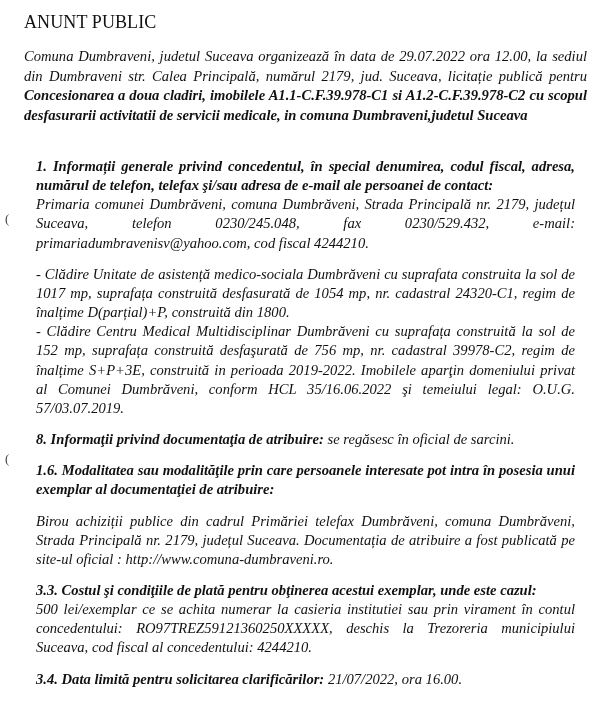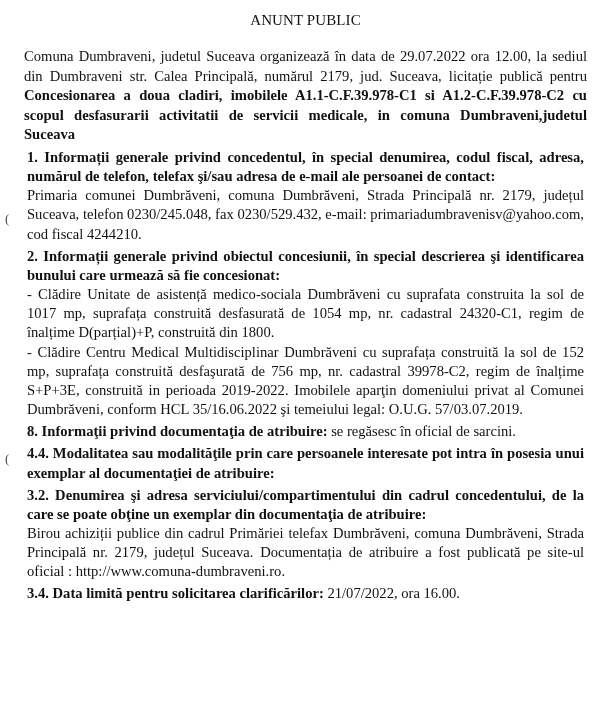--- a/index.html
+++ b/index.html
@@ -3,29 +3,29 @@
 <meta charset="utf-8">
 <style>
   html, body { margin: 0; padding: 0; background: #ffffff; }
   body {
     width: 604px; height: 727px; overflow: hidden; position: relative;
     font-family: "Liberation Serif", serif; color: #111111;
     font-size: 14.6px;
   }
   .page { position: absolute; left: 24px; top: 0; width: 563px; }
   .title {
-    position: absolute; left: 0; top: 12px; width: 563px; text-align: center;
-    font-size: 15px; letter-spacing: 0.1px;
+    position: absolute; left: 0; top: 12px; width: 563px; 
+    font-size: 18px; letter-spacing: 0.1px;
   }
-  .p { text-align: justify; line-height: 19.6px; margin: 0; }
+  .p { text-align: justify; line-height: 19.6px; margin: 0; font-style: italic; }
   .b { font-weight: bold; }
   .intro { position: absolute; top: 47px; left: 0; width: 563px; }
   .body { position: absolute; top: 145px; left: 0; width: 563px; }
   .body .p { line-height: 19.15px; }
-  .sec { margin: 3px; }
+  .sec { margin: 12px; }
   .margin-mark {
     position: absolute; left: 5px; font-size: 13px; color: #444;
   }
 </style>
 </head>
 <body>
 
 <div class="margin-mark" style="top:211px;">(</div>
 <div class="margin-mark" style="top:451px;">(</div>
 
@@ -33,33 +33,33 @@
   <div class="title">ANUNT PUBLIC</div>
 
   <p class="p intro"><span>Comuna Dumbraveni, judetul Suceava  organizează în data de 29.07.2022 ora 12.00, la sediul din Dumbraveni str. Calea Principală, numărul 2179, jud. Suceava, licitație publică pentru </span><span class="b">Concesionarea a doua cladiri, imobilele A1.1-C.F.39.978-C1 si A1.2-C.F.39.978-C2 cu scopul desfasurarii activitatii de servicii medicale, in comuna Dumbraveni,judetul Suceava</span></p>
 
   <div class="body">
     <div class="sec">
       <p class="p b">1. Informații generale privind concedentul, în special denumirea, codul fiscal, adresa, numărul de telefon, telefax şi/sau adresa de e-mail ale persoanei de contact:</p>
       <p class="p">Primaria comunei Dumbrăveni, comuna Dumbrăveni, Strada Principală nr. 2179, județul Suceava, telefon 0230/245.048, fax 0230/529.432, e-mail: primariadumbravenisv@yahoo.com, cod fiscal 4244210.</p>
     </div>
     <div class="sec">
-      <p class="p b">2. Informații generale privind obiectul concesiunii, în special descrierea şi identificarea bunului care urmează să fie concesionat:</p>
       <p class="p">- Clădire Unitate de asistență medico-sociala Dumbrăveni cu suprafata construita la sol de 1017 mp, suprafața construită desfasurată de 1054 mp, nr.  cadastral 24320-C1, regim de înalțime D(parțial)+P, construită din 1800.</p>
       <p class="p">- Clădire Centru Medical Multidisciplinar Dumbrăveni cu suprafața construită la sol de 152 mp, suprafața construită desfaşurată de 756 mp, nr. cadastral 39978-C2, regim de înalțime S+P+3E, construită in perioada 2019-2022. Imobilele aparţin domeniului privat al Comunei Dumbrăveni, conform HCL 35/16.06.2022 şi temeiului legal: O.U.G. 57/03.07.2019.</p>
     </div>
     <div class="sec">
       <p class="p"><span class="b">8. Informaţii privind documentaţia de atribuire:</span><span> se regăsesc în oficial de sarcini.</span></p>
     </div>
     <div class="sec">
-      <p class="p b">4.4. Modalitatea sau modalităţile prin care persoanele interesate pot intra în posesia unui exemplar al documentaţiei de atribuire:</p>
+      <p class="p b">1.6. Modalitatea sau modalităţile prin care persoanele interesate pot intra în posesia unui exemplar al documentaţiei de atribuire:</p>
     </div>
     <div class="sec">
-      <p class="p b">3.2. Denumirea şi adresa serviciului/compartimentului din cadrul concedentului, de la care se poate obţine un exemplar din documentaţia de atribuire:</p>
       <p class="p">Birou achiziții publice din cadrul Primăriei telefax Dumbrăveni, comuna Dumbrăveni, Strada Principală nr. 2179, județul Suceava. Documentația de atribuire a fost publicată pe site-ul oficial : http://www.comuna-dumbraveni.ro.</p>
     </div>
     <div class="sec">
+      <p class="p b">3.3. Costul şi condiţiile de plată pentru obţinerea acestui exemplar, unde este cazul:</p>
+      <p class="p">500 lei/exemplar ce se achita numerar la casieria institutiei sau prin virament în contul concedentului: RO97TREZ59121360250XXXXX, deschis la Trezoreria municipiului Suceava, cod fiscal al concedentului: 4244210.</p>
     </div>
     <div class="sec">
       <p class="p"><span class="b">3.4. Data limită pentru solicitarea clarificărilor:</span><span> 21/07/2022, ora 16.00.</span></p>
     </div>
   </div>
 </div>
 
 </body></html>

